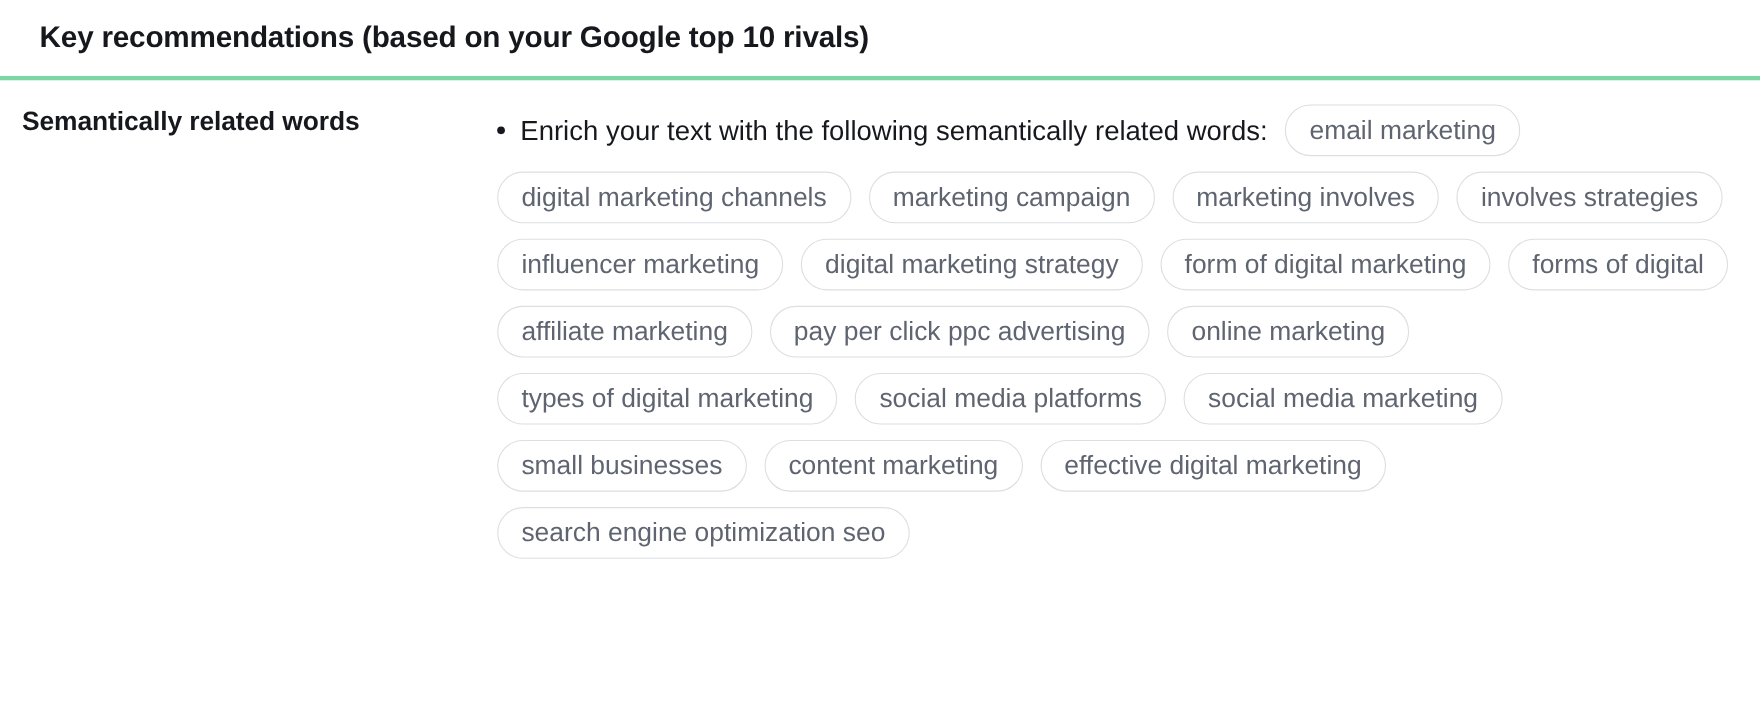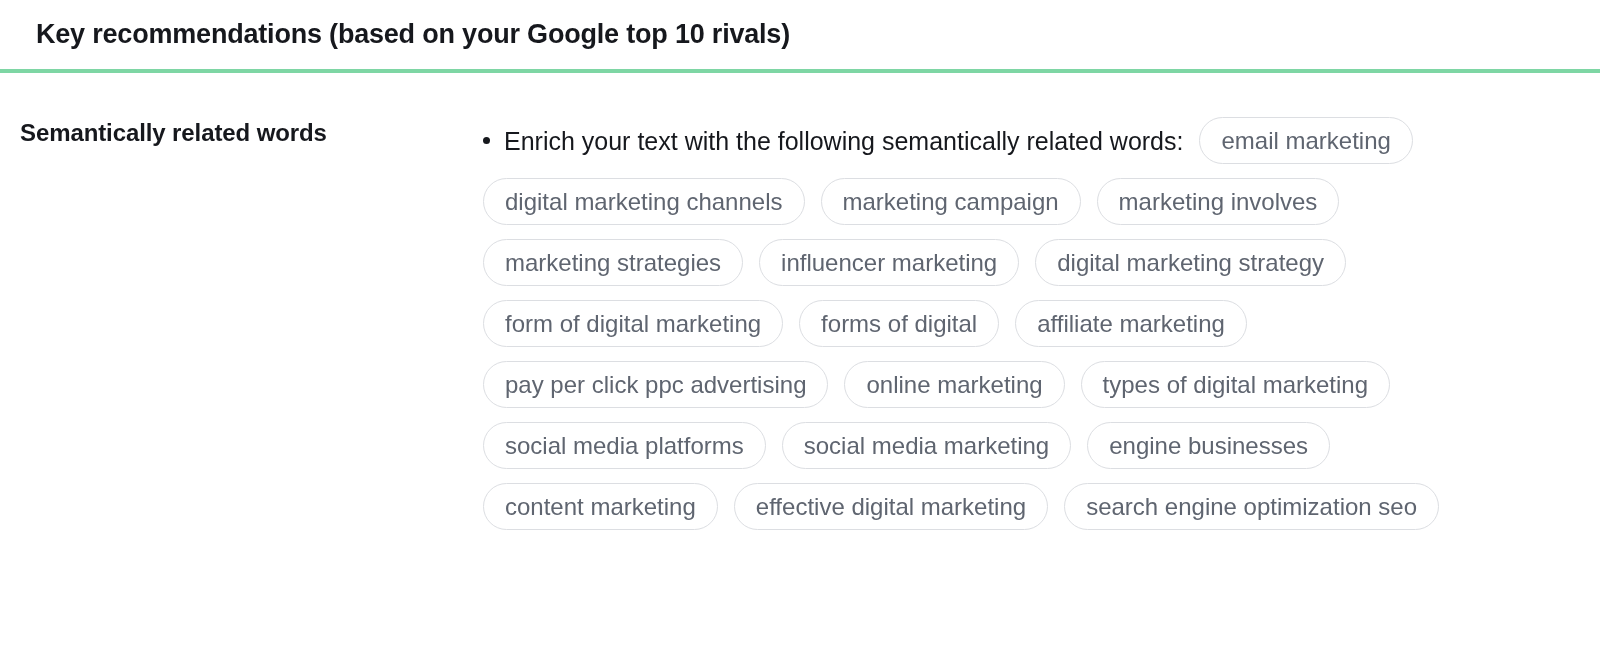--- a/index.html
+++ b/index.html
@@ -43,23 +43,22 @@
   .accent-rule {
     height: 4px;
     width: 100%;
     background: #7ed6a4;
   }
 
   
   .panel-body {
     display: flex;
     align-items: flex-start;
-    padding-top: 44px;
+    padding-top: 22px;
     box-sizing: border-box;
-    gap: 31px;
   }
   .section-label {
     width: 452px;
     flex: 0 0 452px;
     padding-left: 20px;
     box-sizing: border-box;
     font-size: 24px;
     font-weight: bold;
     color: #16181d;
     line-height: 1.35;
@@ -135,32 +134,32 @@
 
         <span class="bullet-lead">
           <span class="bullet-dot"></span>
           <span>Enrich your text with the following semantically related words:</span>
         </span>
 
       <span class="tag">email marketing</span>
           <span class="tag">digital marketing channels</span>
           <span class="tag">marketing campaign</span>
           <span class="tag">marketing involves</span>
-          <span class="tag">marketing strategies</span>
+          <span class="tag">involves strategies</span>
           <span class="tag">influencer marketing</span>
           <span class="tag">digital marketing strategy</span>
           <span class="tag">form of digital marketing</span>
           <span class="tag">forms of digital</span>
           <span class="tag">affiliate marketing</span>
           <span class="tag">pay per click ppc advertising</span>
           <span class="tag">online marketing</span>
           <span class="tag">types of digital marketing</span>
           <span class="tag">social media platforms</span>
           <span class="tag">social media marketing</span>
-          <span class="tag">engine businesses</span>
+          <span class="tag">small businesses</span>
           <span class="tag">content marketing</span>
           <span class="tag">effective digital marketing</span>
           <span class="tag">search engine optimization seo</span>
         </div>
     </div>
 
   </div>
 </div>
 
 </body></html>

